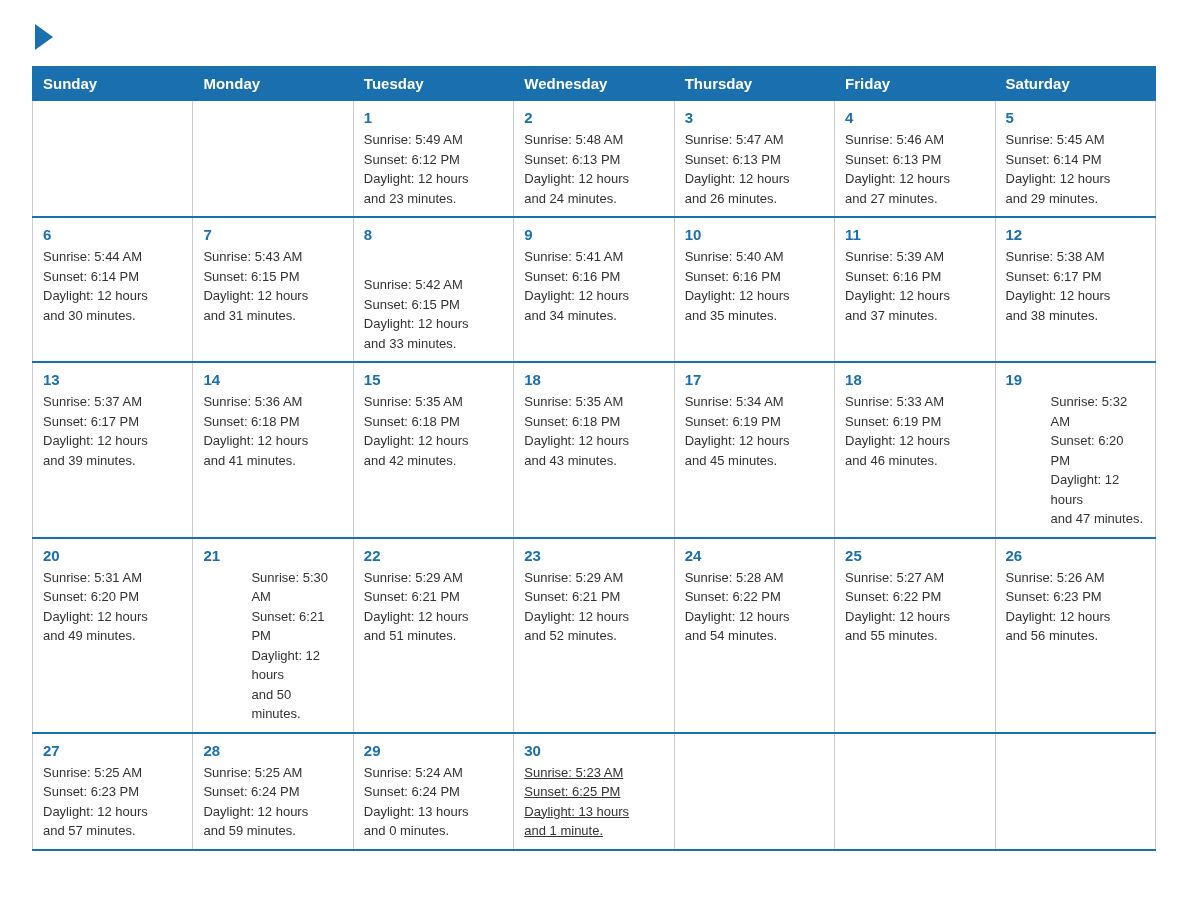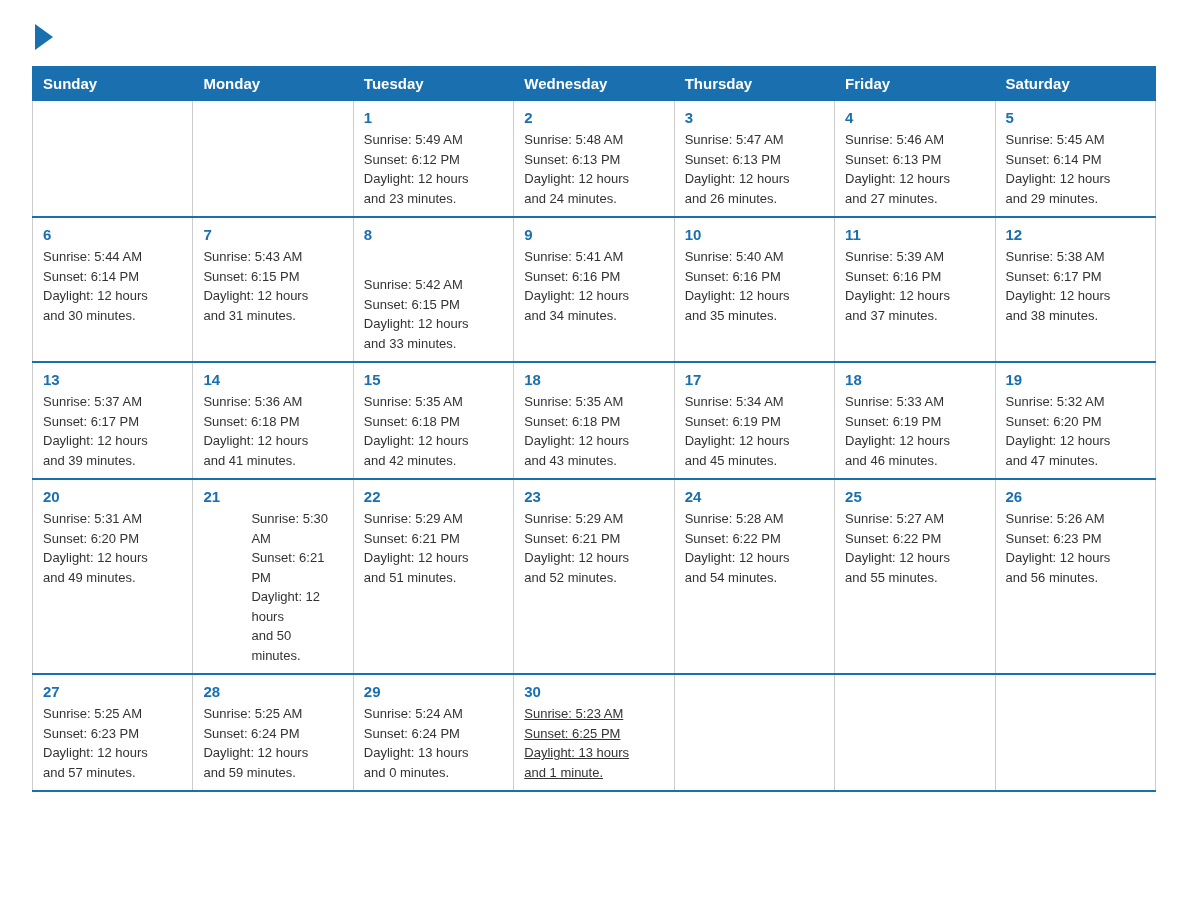--- a/index.html
+++ b/index.html
@@ -261,21 +261,21 @@
         </td>
         <td>
           <span class="day-number">18</span>
           <div class="day-info" style="white-space: pre-line;">Sunrise: 5:33 AM
 Sunset: 6:19 PM
 Daylight: 12 hours
 and 46 minutes.</div>
         </td>
         <td>
           <span class="day-number">19</span>
-          <div class="day-info" style="white-space: pre-line;">Sunrise: 5:32 AM
+          <div class="day-info" style="white-space: pre-line; margin-left: 45px;">Sunrise: 5:32 AM
 Sunset: 6:20 PM
 Daylight: 12 hours
 and 47 minutes.</div>
         </td>
       </tr>
       <tr>
         <td>
           <span class="day-number">20</span>
           <div class="day-info" style="white-space: pre-line;">Sunrise: 5:31 AM
 Sunset: 6:20 PM

